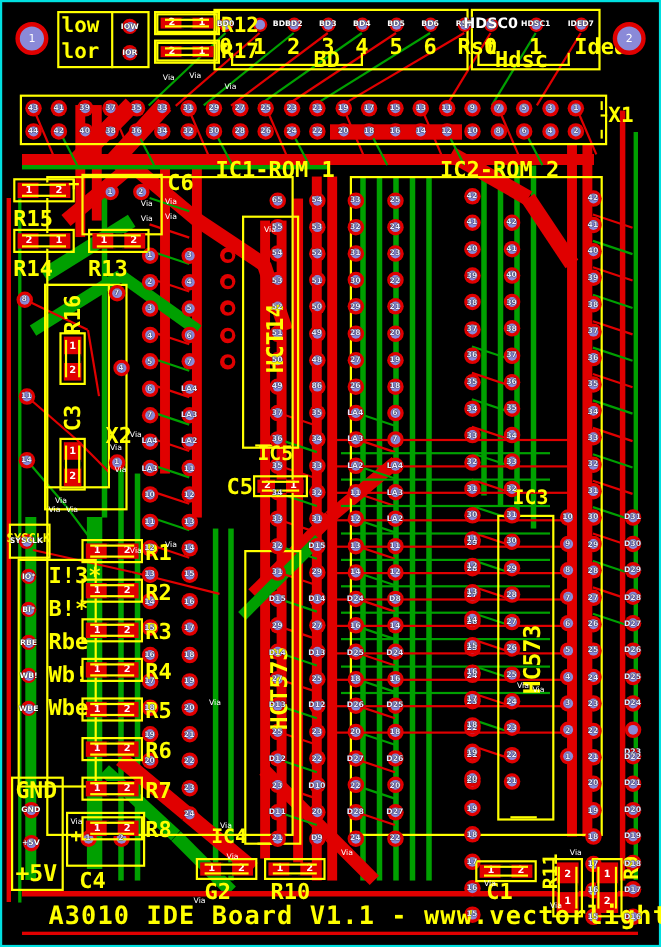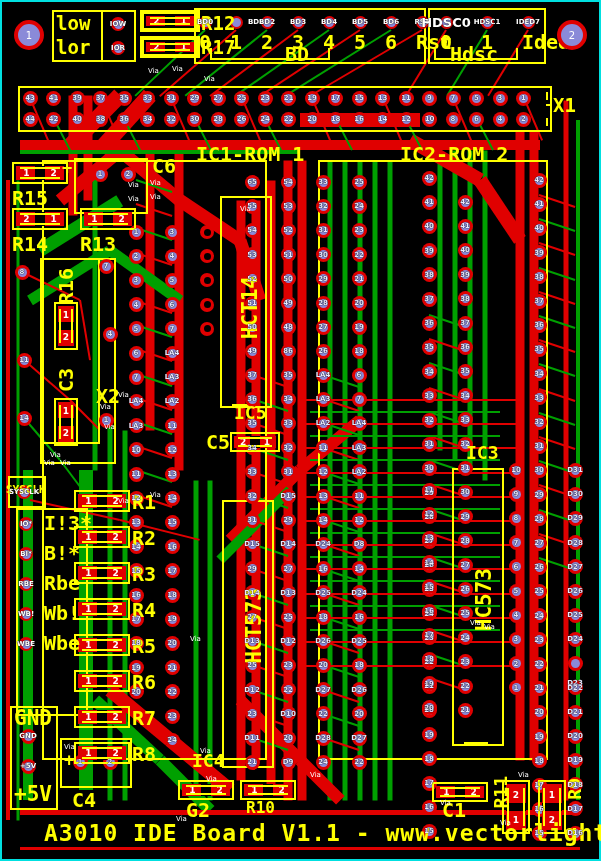--- a/index.html
+++ b/index.html
@@ -1853,21 +1853,21 @@
       <div class="silk" style="left: 132px; top: 636px; font-size: 20px;">R5</div>
       <div class="silk" style="left: 132px; top: 672px; font-size: 20px;">R6</div>
       <div class="silk" style="left: 132px; top: 708px; font-size: 20px;">R7</div>
       <div class="silk" style="left: 132px; top: 744px; font-size: 20px;">R8</div>
       <div class="silk" style="left: 14px; top: 708px; font-size: 21px;">GND</div>
       <div class="silk" style="left: 14px; top: 784px; font-size: 21px;">+5V</div>
       <div class="silk" style="left: 64px; top: 752px; font-size: 17px;">+</div>
       <div class="silk" style="left: 72px; top: 790px; font-size: 20px;">C4</div>
       <div class="silk" style="left: 206px; top: 432px; font-size: 20px;">C5</div>
       <div class="silk" style="left: 186px; top: 800px; font-size: 20px;">G2</div>
-      <div class="silk" style="left: 246px; top: 800px; font-size: 16px;">R10</div>
+      <div class="silk" style="left: 246px; top: 800px; font-size: 20px;">R10</div>
       <div class="silk" style="left: 442px; top: 800px; font-size: 20px;">C1</div>
       <div class="silk vert" style="left: 492px; top: 776px; font-size: 18px;">R11</div>
       <div class="silk vert" style="left: 566px; top: 778px; font-size: 18px;">R9</div>
       <div class="via" style="left: 148px; top: 68px;">Via</div>
       <div class="via" style="left: 172px; top: 66px;">Via</div>
       <div class="via" style="left: 204px; top: 76px;">Via</div>
       <div class="via" style="left: 128px; top: 182px;">Via</div>
       <div class="via" style="left: 128px; top: 196px;">Via</div>
       <div class="via" style="left: 240px; top: 206px;">Via</div>
       <div class="via" style="left: 60px; top: 460px;">Via</div>

